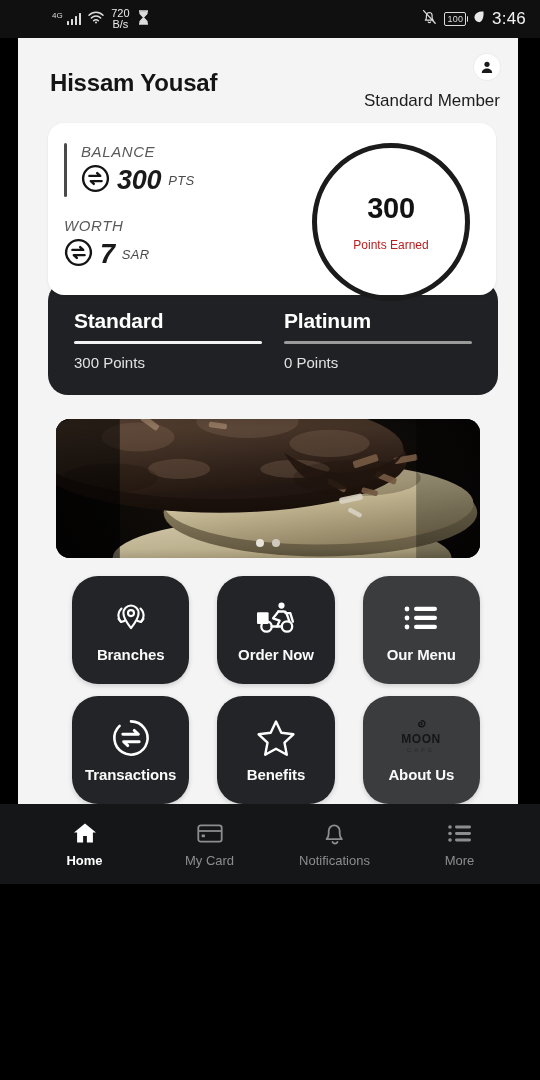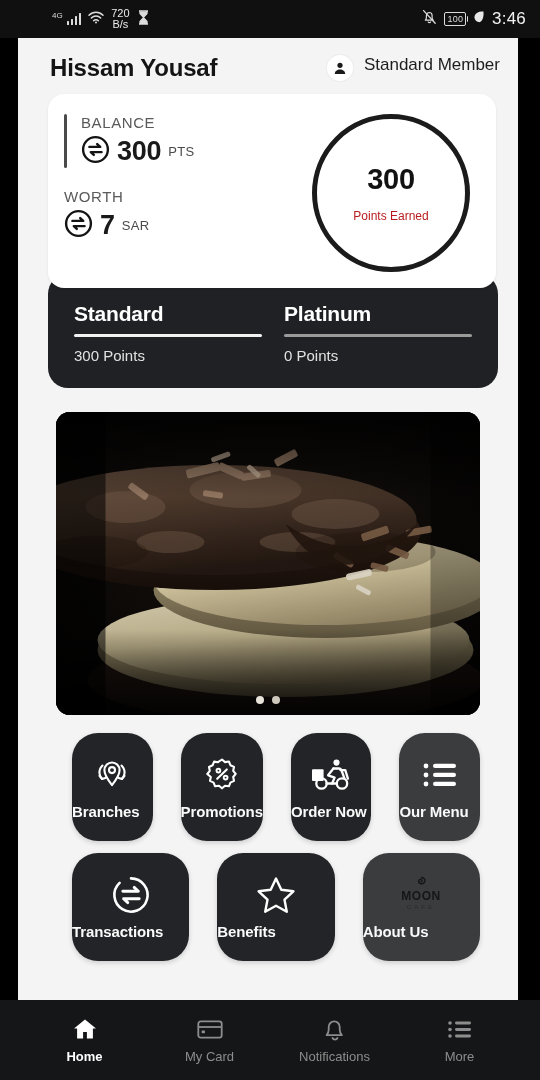--- a/index.html
+++ b/index.html
@@ -5,21 +5,21 @@
 <style>
   * { box-sizing: border-box; margin: 0; padding: 0; }
   html, body {
     width: 540px; height: 1080px;
     background: #000;
     font-family: "Liberation Sans", sans-serif;
     overflow: hidden;
   }
   #phone {
     position: relative;
-    width: 540px; height: 1080px;
+    width: 540px; height: 884px;
     background: #000;
     display: flex; flex-direction: column;
   }
 
   
   .statusbar {
     height: 38px; flex: 0 0 38px;
     background: #101010;
     display: flex; align-items: center;
     padding: 0 14px 0 52px;
@@ -56,40 +56,40 @@
   }
 
   
   .apphead {
     display: flex; align-items: center;
     padding: 16px 18px 10px 32px;
   }
   .username {
     font-size: 24px; font-weight: bold; color: #141414; letter-spacing: -.2px;
   }
-  .memberwrap { margin-left: auto; display: flex; align-items: flex-start; gap: 11px; }
+  .memberwrap { margin-left: auto; display: flex; align-items: flex-end; gap: 11px; flex-direction: column; }
   .avatar {
     width: 26px; height: 26px; border-radius: 50%;
     background: #fff; display: flex; align-items: center; justify-content: center;
     box-shadow: 0 0 0 1px #ececec;
   }
   .memberlabel { font-size: 17px; color: #1d1d1d; }
 
   
   .balcard {
     margin: 2px 22px 0 30px;
     background: #fff;
     border-radius: 16px;
     padding: 18px 16px 16px 16px;
     display: flex; align-items: flex-start;
     box-shadow: 0 1px 3px rgba(0,0,0,.07);
     min-height: 172px;
     position: relative; z-index: 3;
   }
-  .balleft { flex: 0 0 auto; padding-top: 2px; }
+  .balleft { flex: 0 0 auto; padding-top: 2px; font-style: italic; }
   .balrow { display: flex; }
   .balrow + .balrow { margin-top: 20px; flex-direction: column; }
   .accentbar { width: 3px; border-radius: 2px; margin-right: 14px; align-self: stretch; }
   .accent-balance { background: #4a4a4a; }
   .accent-worth { background: #8e1b33; }
   .balk { font-size: 15px; color: #5a5a5a; letter-spacing: .6px; }
   .balvline { display: flex; align-items: center; gap: 7px; margin-top: 4px; }
   .balnum { font-size: 27px; font-weight: bold; color: #1a1a1a; letter-spacing: -.3px; }
   .balunit { font-size: 13px; color: #4a4a4a; letter-spacing: .4px; }
   .ring {
@@ -138,21 +138,21 @@
   
   .actions { padding: 18px 38px 0 38px; }
   .arow { display: flex; gap: 12px; }
   .arow + .arow { margin-top: 12px; }
   .tile {
     flex: 1 1 0;
     height: 108px;
     background: #222427;
     border-radius: 26px;
     display: flex; flex-direction: column;
-    justify-content: center;
+    align-items: center; justify-content: center;
     gap: 8px;
     box-shadow: 0 2px 5px rgba(0,0,0,.16);
     margin-left: 16px;
   }
   .tile.lighter { background: #3a3c3e; }
   .tile.wide { flex: 1 1 0; }
   .tlabel { font-size: 15px; color: #fafafa; font-weight: 600; letter-spacing: -.1px; }
   .ticon { height: 40px; display: flex; align-items: center; justify-content: center; }
 
   
@@ -407,31 +407,20 @@
               <path d="M20 6.5c-4.2 0-7.6 3.4-7.6 7.6 0 5.6 7.6 15 7.6 15s7.6-9.4 7.6-15c0-4.2-3.4-7.6-7.6-7.6z" stroke="#fff" stroke-width="2.1" stroke-linejoin="round"></path>
               <circle cx="20" cy="14.1" r="3" stroke="#fff" stroke-width="2.1"></circle>
               <path d="M10.5 9.5C8.2 11.8 7 14.5 7.6 17.9c.3 1.9 1.2 3.6 2.4 5" stroke="#fff" stroke-width="2.1" stroke-linecap="round"></path>
               <path d="M29.5 9.5c2.3 2.3 3.5 5 2.9 8.4-.3 1.9-1.2 3.6-2.4 5" stroke="#fff" stroke-width="2.1" stroke-linecap="round"></path>
               <path d="M7.5 19.8l2.6 3.2 3.2-1.1M32.5 19.8l-2.6 3.2-3.2-1.1" stroke="#fff" stroke-width="2.1" stroke-linecap="round" stroke-linejoin="round"></path>
             </svg>
           </span>
           <span class="tlabel">Branches</span>
         </div>
 
-        <div class="tile">
-          <span class="ticon">
-            <svg width="40" height="38" viewBox="0 0 40 38" fill="none">
-              <path d="M20 3.5l3 2.6 3.9-.6 1.5 3.7 3.6 1.7-.8 3.9 2.5 3.1-2.5 3.1.8 3.9-3.6 1.7-1.5 3.7-3.9-.6-3 2.6-3-2.6-3.9.6-1.5-3.7-3.6-1.7.8-3.9L5.3 18l2.5-3.1-.8-3.9 3.6-1.7 1.5-3.7 3.9.6z" stroke="#fff" stroke-width="2.1" stroke-linejoin="round"></path>
-              <circle cx="16.4" cy="14.6" r="1.9" stroke="#fff" stroke-width="1.9"></circle>
-              <circle cx="23.6" cy="21.6" r="1.9" stroke="#fff" stroke-width="1.9"></circle>
-              <path d="M24.8 13.4L15.2 22.8" stroke="#fff" stroke-width="2.1" stroke-linecap="round"></path>
-            </svg>
-          </span>
-          <span class="tlabel">Promotions</span>
-        </div>
 
         <div class="tile">
           <span class="ticon">
             <svg width="44" height="36" viewBox="0 0 44 36" fill="none">
               <circle cx="12.5" cy="26.5" r="5.2" stroke="#fff" stroke-width="2.3"></circle>
               <circle cx="33" cy="26.5" r="5.2" stroke="#fff" stroke-width="2.3"></circle>
               <circle cx="27.5" cy="5.6" r="3.1" fill="#fff"></circle>
               <path d="M24.4 11.5h5.4c1.3 0 2.2.7 2.7 1.8l3 8.3" stroke="#fff" stroke-width="2.3" stroke-linecap="round"></path>
               <path d="M24.4 11.5l-5.3 6.8 6.5 2.3-2.5 5.9" stroke="#fff" stroke-width="2.3" stroke-linecap="round" stroke-linejoin="round"></path>
               <path d="M17.6 26.5h9.3" stroke="#fff" stroke-width="2.3" stroke-linecap="round"></path>

